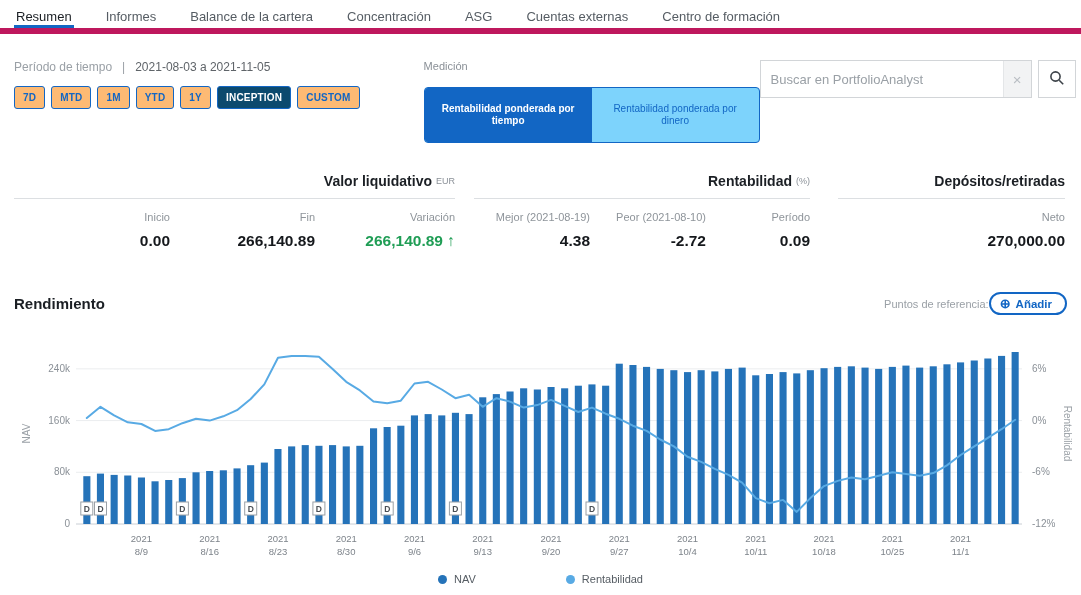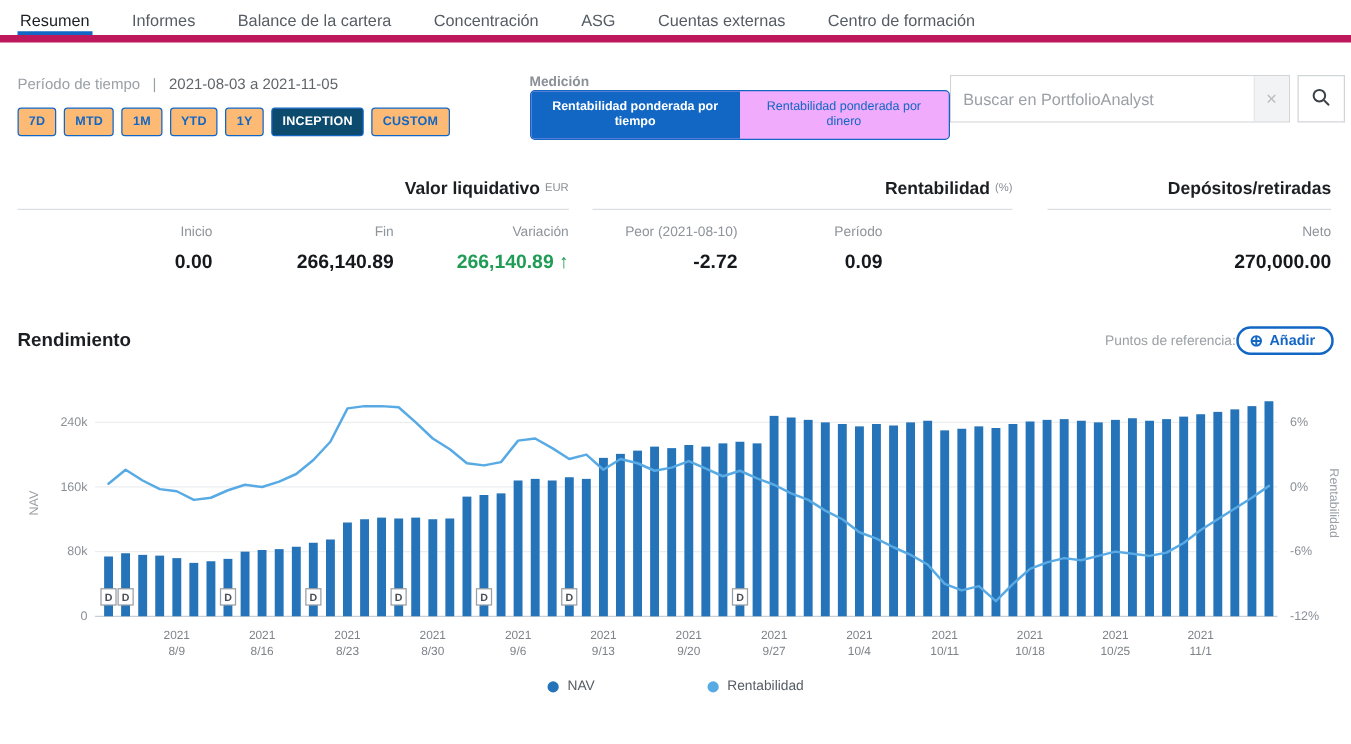--- a/index.html
+++ b/index.html
@@ -14,22 +14,22 @@
   
   .controls { display:flex; align-items:flex-start; padding:26px 14px 0; }
   .period-row { font-size:12px; color:#9aa0a6; display:flex; align-items:center; gap:10px; }
   .period-row .p-value { color:#5f6469; }
   .range-buttons { margin-top:12px; display:flex; gap:6px; }
   .range-buttons .rbtn { background:#fdba74; border:1px solid #1266c4; color:#1266c4; font-size:10px; font-weight:700;
     padding:5px 8px; border-radius:3px; cursor:pointer; font-family:inherit; letter-spacing:.2px; }
   .range-buttons .rbtn.active { background:#0c4a6e; color:#fff; }
 
   .measure-block { margin-left:64px; }
-  .m-label { font-size:11px; color:#8a9097; margin-bottom:0;font-weight:bold; }
-  .toggle { display:flex; width:336px; border:1px solid #1266c4; border-radius:4px; overflow:hidden; height:40px; background:#f0abfc; }
+  .m-label { font-size:11px; color:#8a9097; margin-bottom:15px; }
+  .toggle { display:flex; width:336px; border:1px solid #1266c4; border-radius:4px; overflow:hidden; height:56px; background:#7dd3fc; }
   .toggle .seg { flex:1; display:flex; align-items:center; justify-content:center; text-align:center;
     font-size:10px; line-height:1.25; color:#1266c4; padding:0 12px; cursor:pointer; }
   .toggle .seg.active { background:#1266c4; color:#fff; font-weight:700; }
 
   .search-block { margin-left:auto; display:flex; align-items:center; }
   .search-wrap { display:flex; align-items:stretch; width:272px; height:38px; border:1px solid #d2d5d8; background:#fff; }
   .search-wrap input { border:0; outline:none; flex:1; font-size:13px; padding:0 10px; font-family:inherit; color:#333; min-width:0; }
   .search-wrap input::placeholder { color:#9aa0a6; }
   .clear-x { width:28px; display:flex; align-items:center; justify-content:center; color:#b9bec3; font-size:15px; cursor:pointer; background:#f2f3f4; border-left:1px solid #e4e6e8; }
   .search-btn { width:38px; height:38px; margin-left:6px; border:1px solid #d2d5d8; background:#fff; display:flex; align-items:center; justify-content:center; cursor:pointer; }
@@ -142,20 +142,24 @@
       </div>
     </div>
   </section>
 
   <section class="col2">
     <div class="stat-title">
       <span>Rentabilidad</span><span class="unit">(%)</span>
     </div>
     <div class="rule"></div>
     <div class="items">
+      <div class="item">
+        <div class="lbl">Mejor (2021-08-19)</div>
+        <div class="val">4.38</div>
+      </div>
       <div class="item">
         <div class="lbl">Peor (2021-08-10)</div>
         <div class="val">-2.72</div>
       </div>
       <div class="item">
         <div class="lbl">Período</div>
         <div class="val">0.09</div>
       </div>
     </div>
   </section>

